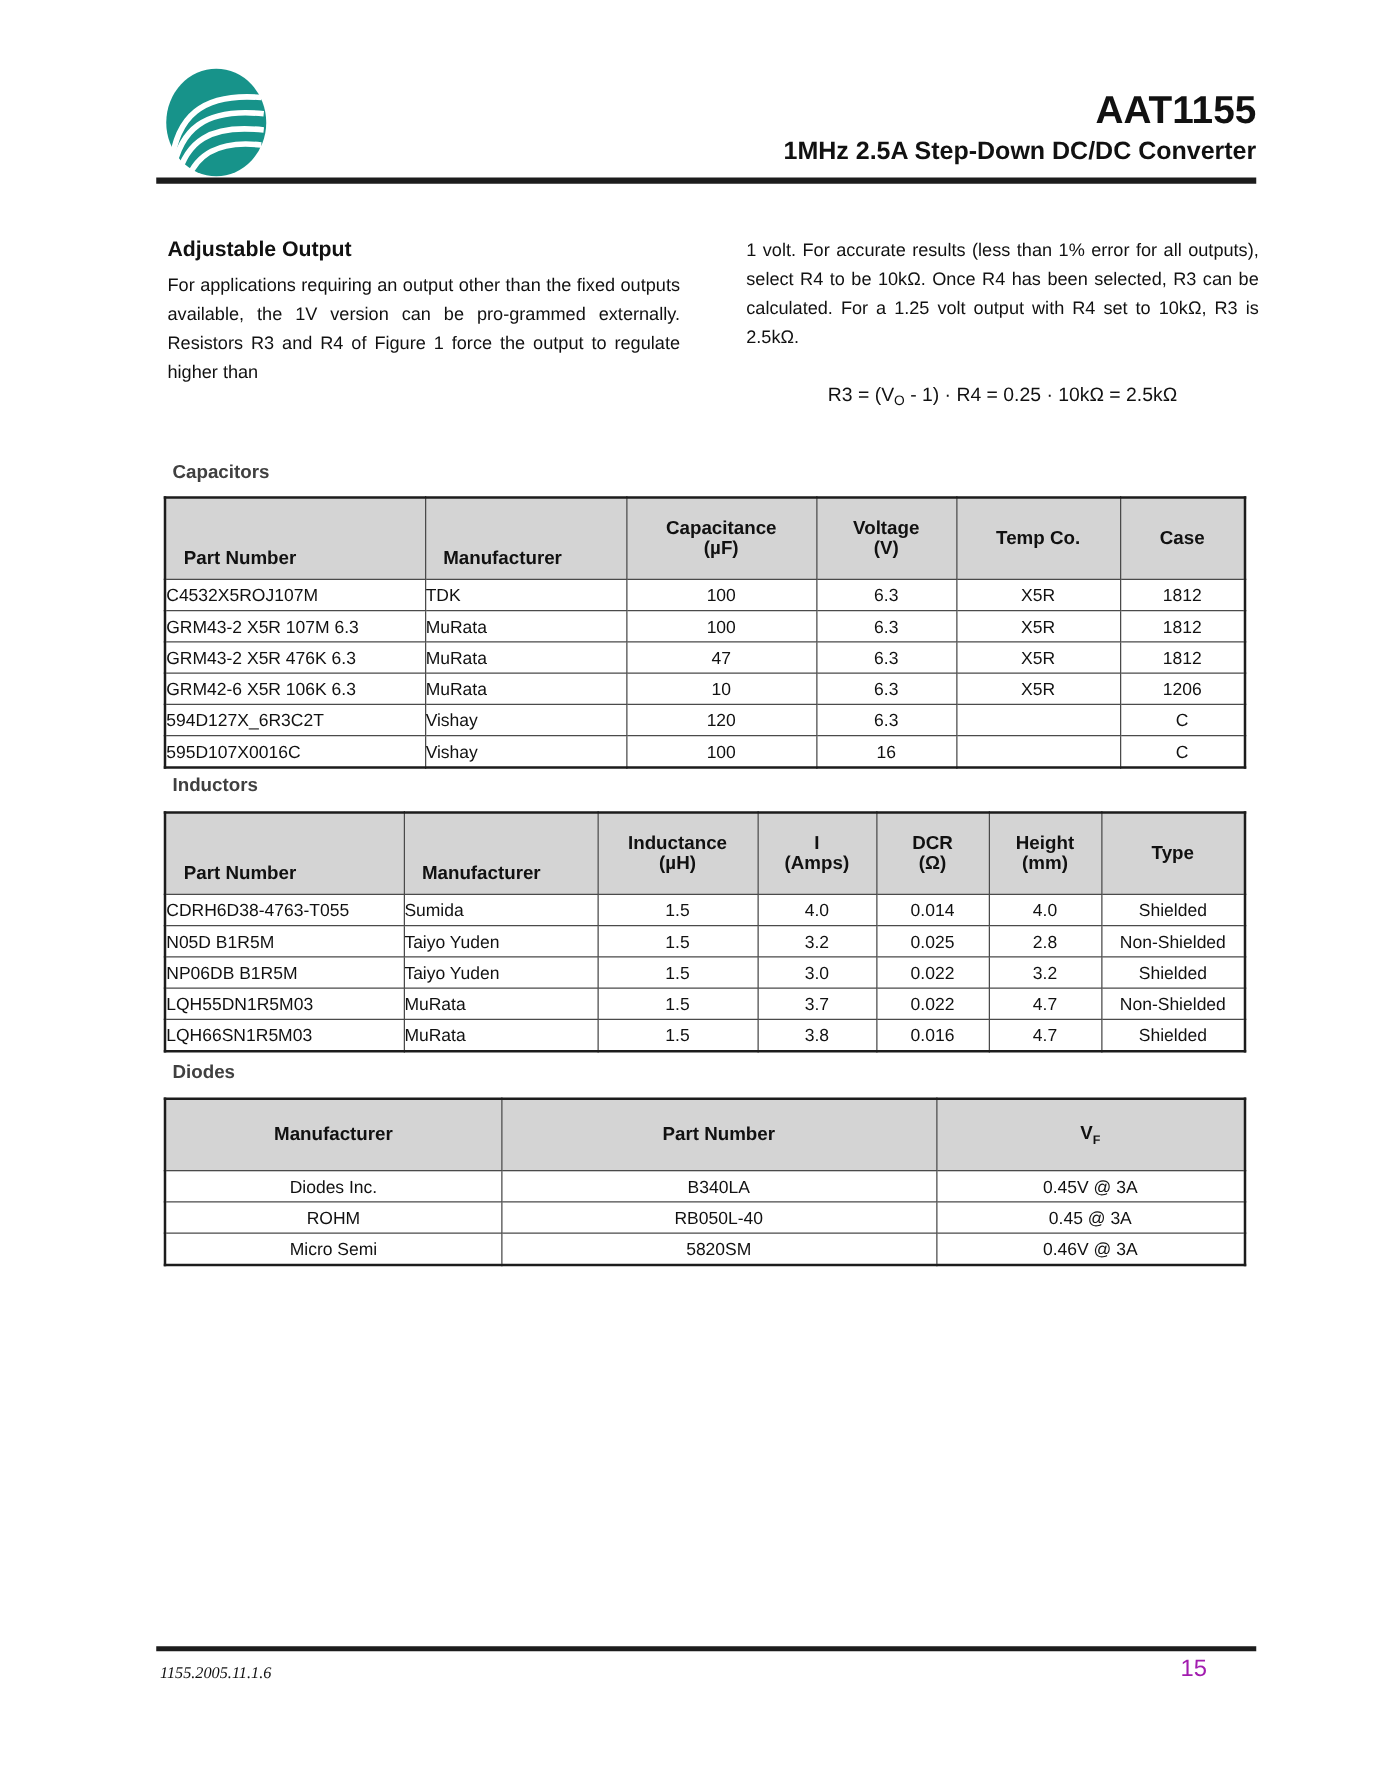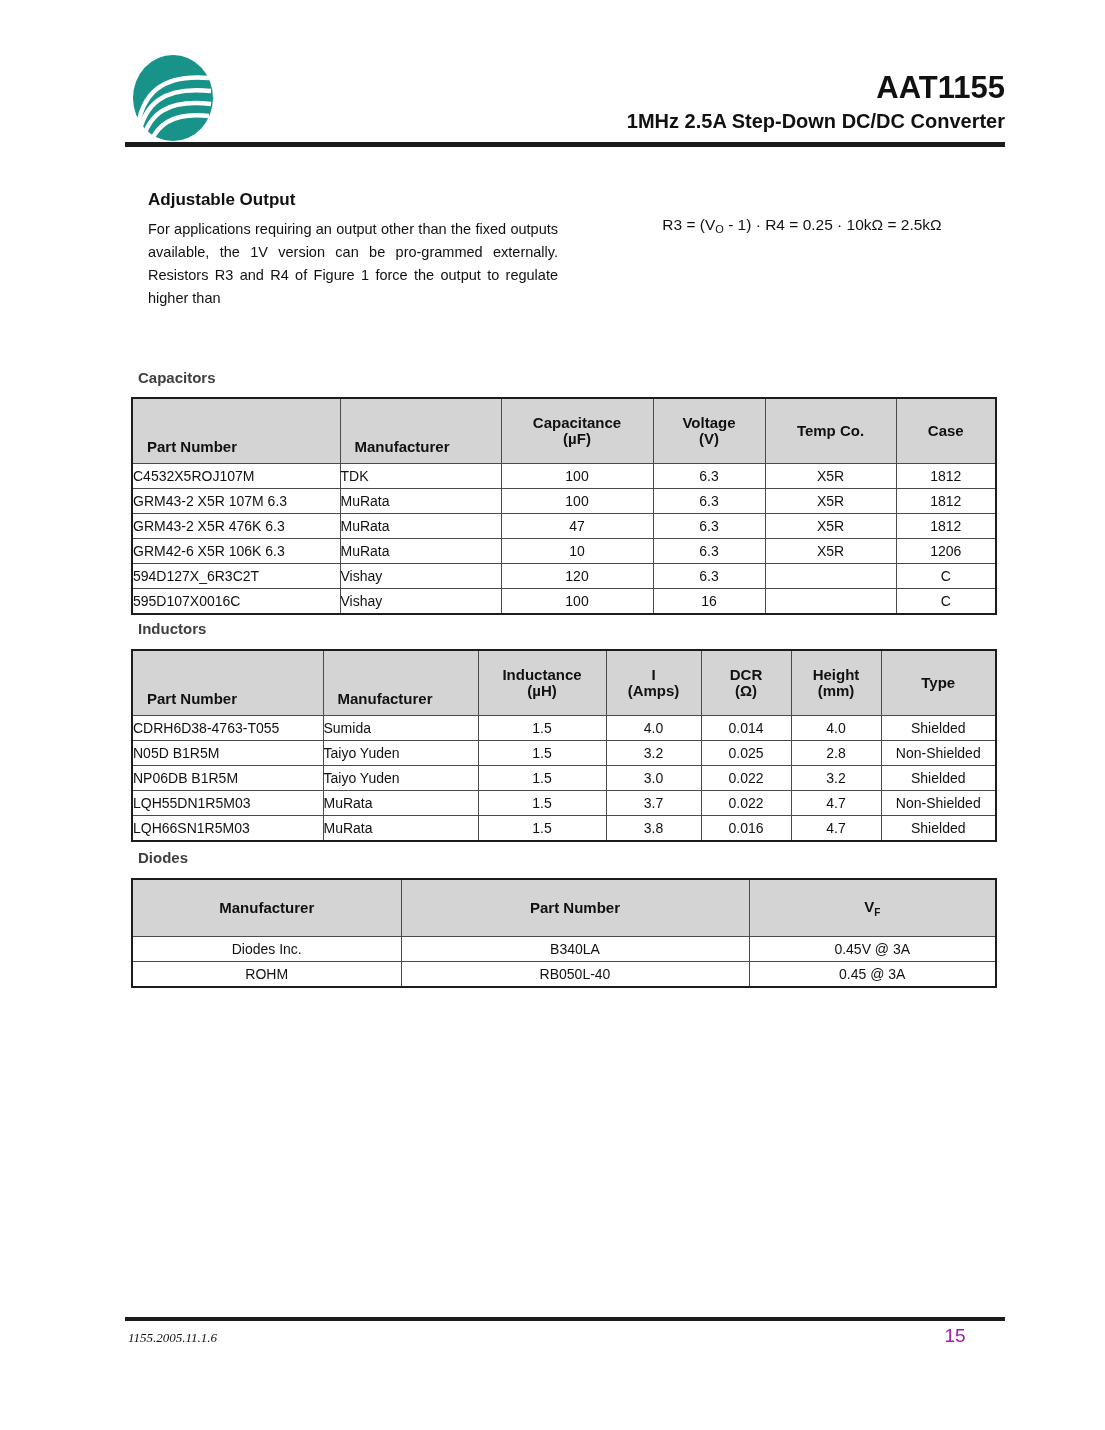--- a/index.html
+++ b/index.html
@@ -108,21 +108,21 @@
     left: 125px;
     top: 142px;
     width: 880px;
     height: 5px;
     background: #1c1c1c;
   }
 
   
   .col-left {
     position: absolute;
-    left: 148px;
+    left: 134px;
     top: 190px;
     width: 410px;
   }
   .col-right {
     position: absolute;
     left: 597px;
     top: 190px;
     width: 410px;
   }
   h2.section-head {
@@ -257,20 +257,21 @@
     </div>
   </div>
   <div class="rule-top"></div>
 
   <div class="col-left">
     <h2 class="section-head">Adjustable Output</h2>
     <p class="body-text">For applications requiring an output other than the fixed outputs available, the 1V version can be pro-grammed externally. Resistors R3 and R4 of Figure 1 force the output to regulate higher than</p>
   </div>
 
   <div class="col-right">
+    <p class="body-text">1 volt. For accurate results (less than 1% error for all outputs), select R4 to be 10kΩ. Once R4 has been selected, R3 can be calculated. For a 1.25 volt output with R4 set to 10kΩ, R3 is 2.5kΩ.</p>
     <div class="equation">
       <span>R3 = (V</span><sub>O</sub><span> - 1) · R4 = 0.25 · 10kΩ = 2.5kΩ</span>
     </div>
   </div>
 
   <div class="tbl-label" style="left:138px; top:369px;">Capacitors</div>
   <table class="dt" id="tbl-caps" style="left:131px; top:397px; width:864px;">
     <colgroup>
       <col style="width:208px">
         <col style="width:161px">
@@ -448,20 +449,25 @@
         <tr>
           <td>Diodes Inc.</td>
           <td>B340LA</td>
           <td>0.45V @ 3A</td>
         </tr>
         <tr>
           <td>ROHM</td>
           <td>RB050L-40</td>
           <td>0.45 @ 3A</td>
         </tr>
+        <tr>
+          <td>Micro Semi</td>
+          <td>5820SM</td>
+          <td>0.46V @ 3A</td>
+        </tr>
       </tbody>
   </table>
 
   <div class="rule-bottom"></div>
   <div class="footer-left">1155.2005.11.1.6</div>
   <div class="footer-right">15</div>
 
 </div>
 
 </body></html>

